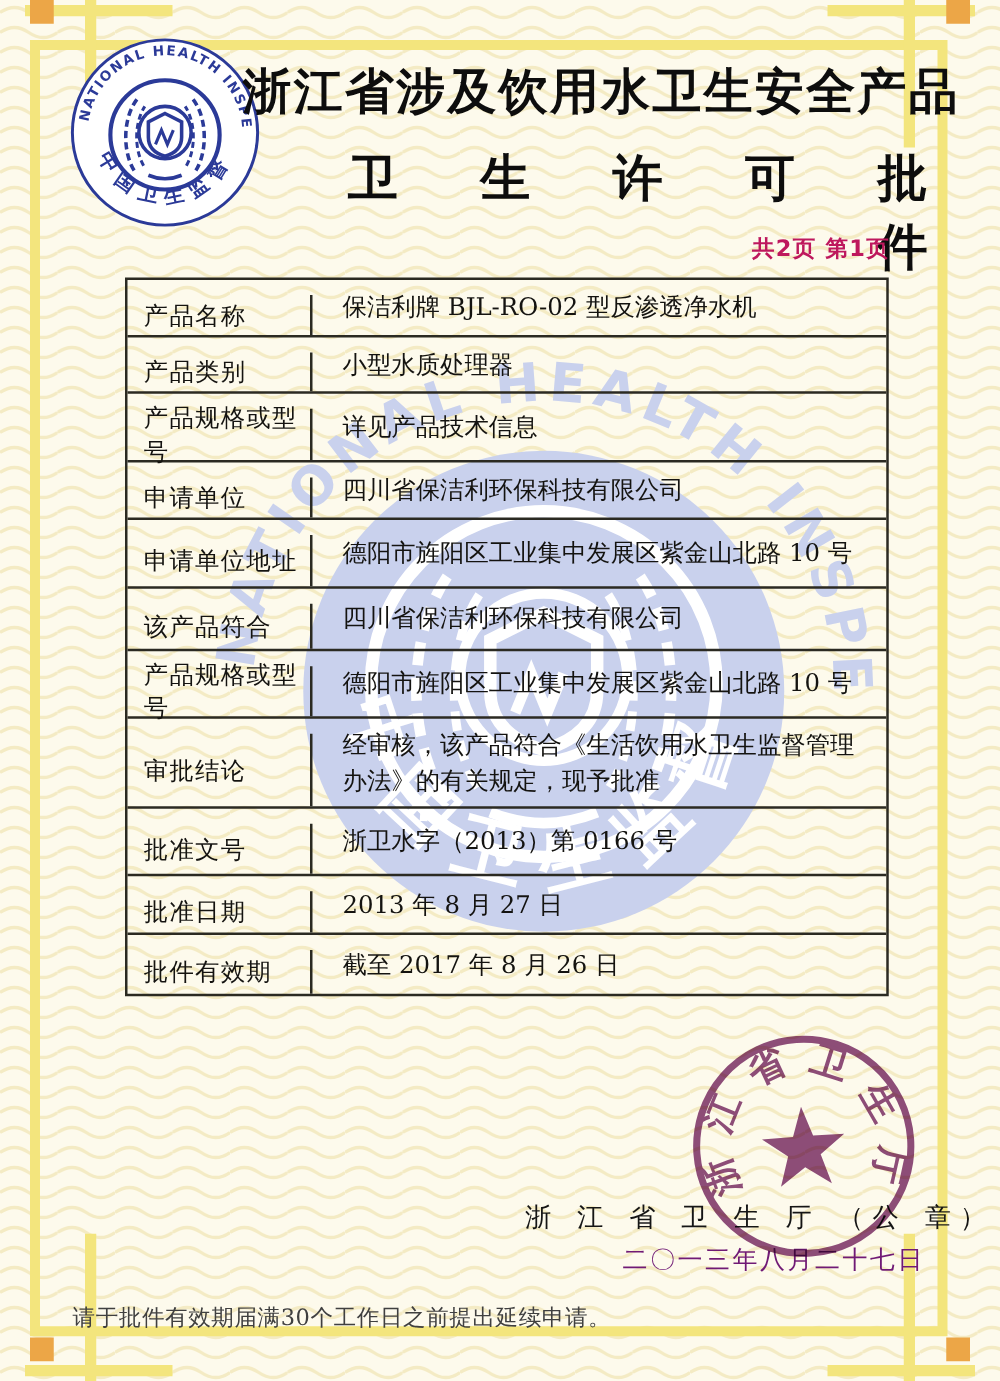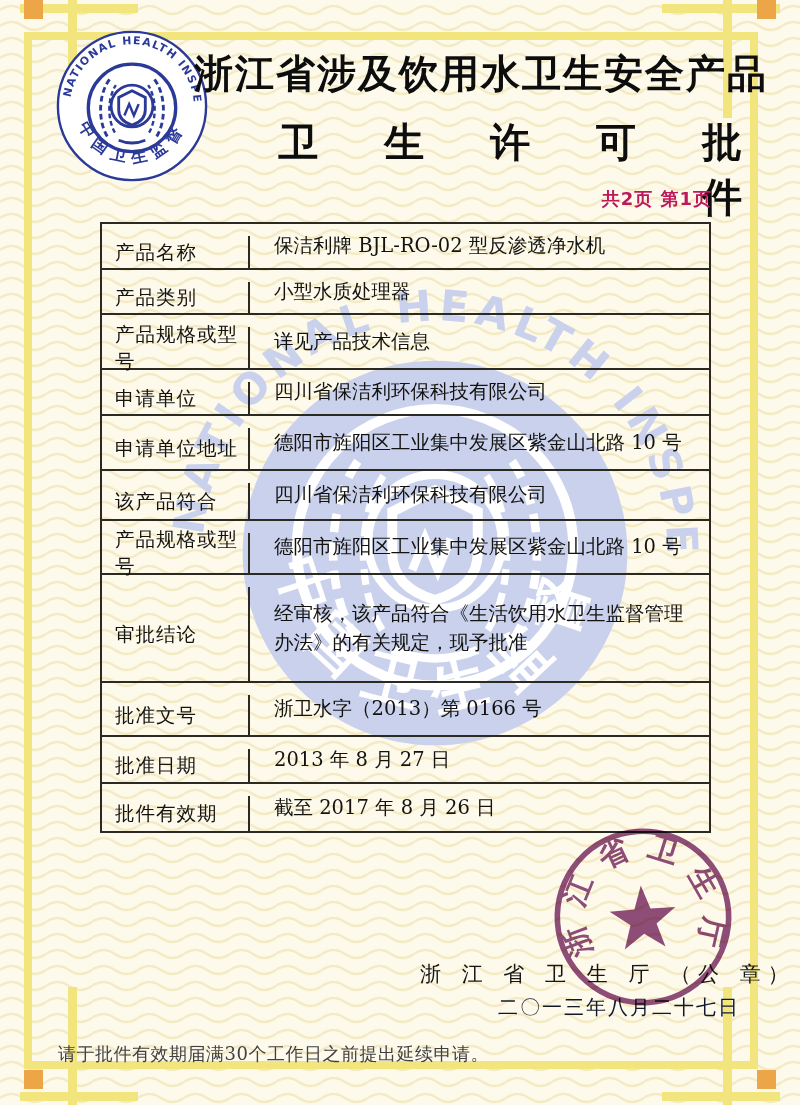--- a/index.html
+++ b/index.html
@@ -63,21 +63,21 @@
   }
   
   .signature{
     position:absolute;left:420px;top:948px;z-index:3;
     font-size:21px;letter-spacing:7px;color:#151515;
     font-family:"DejaVu Serif",serif;
     margin-top:12px;
   }
   .issue-date{
     position:absolute;left:498px;top:994px;z-index:3;
-    font-size:20px;letter-spacing:2px;color:#0f172a;
+    font-size:20px;letter-spacing:2px;color:#701a75;
     font-family:"DejaVu Serif",serif;
   }
   .footer-note{
     position:absolute;left:58px;top:1042px;z-index:3;
     font-size:18px;color:#404040;letter-spacing:0.5px;
     font-family:"DejaVu Serif",serif;
   }
   
   .seal{
     position:absolute;left:541px;top:815px;z-index:5;
@@ -187,21 +187,21 @@
       <div class="tvalue">德阳市旌阳区工业集中发展区紫金山北路 10 号</div>
     </div>
     <div class="trow" style="height:50px">
       <div class="tlabel">该产品符合</div>
       <div class="tvalue">四川省保洁利环保科技有限公司</div>
     </div>
     <div class="trow" style="height:54px">
       <div class="tlabel">产品规格或型号</div>
       <div class="tvalue">德阳市旌阳区工业集中发展区紫金山北路 10 号</div>
     </div>
-    <div class="trow" style="height:108px">
+    <div class="trow" style="height:72px">
       <div class="tlabel">审批结论</div>
       <div class="tvalue">经审核，该产品符合《生活饮用水卫生监督管理办法》的有关规定，现予批准</div>
     </div>
     <div class="trow" style="height:54px">
       <div class="tlabel">批准文号</div>
       <div class="tvalue">浙卫水字（2013）第 0166 号</div>
     </div>
     <div class="trow" style="height:47px">
       <div class="tlabel">批准日期</div>
       <div class="tvalue">2013 年 8 月 27 日</div>

